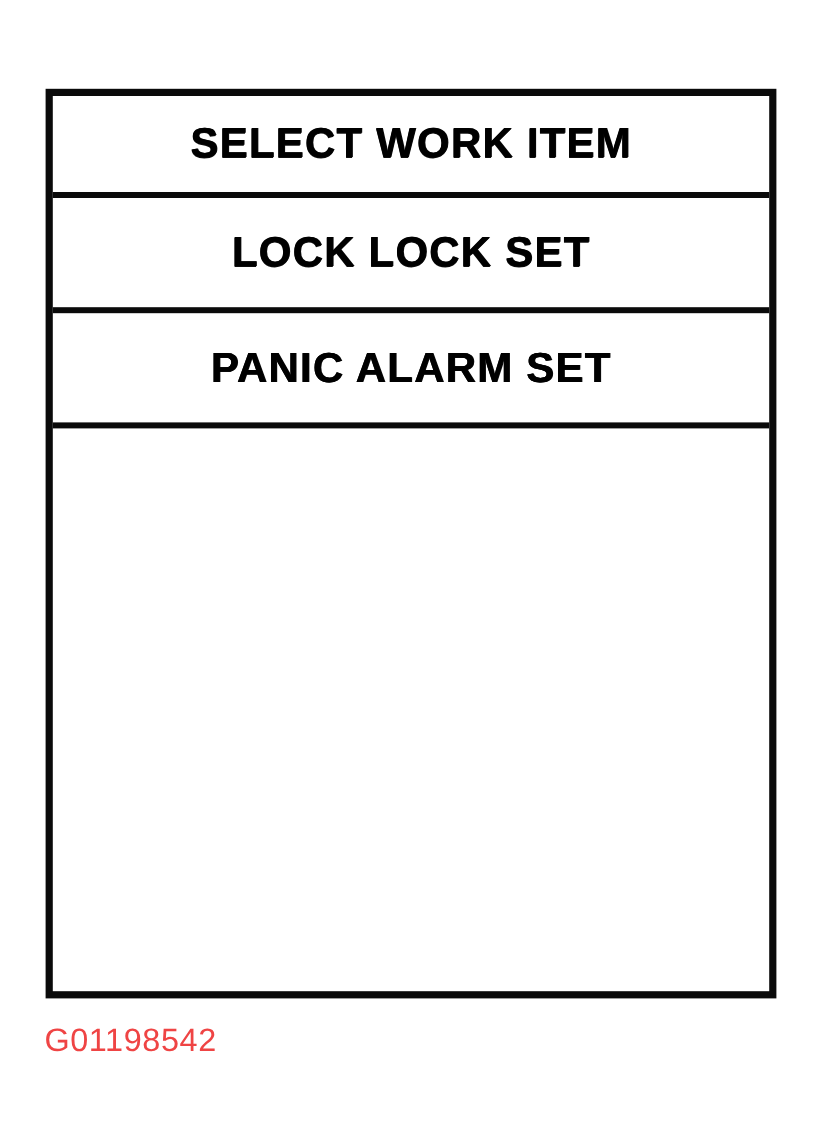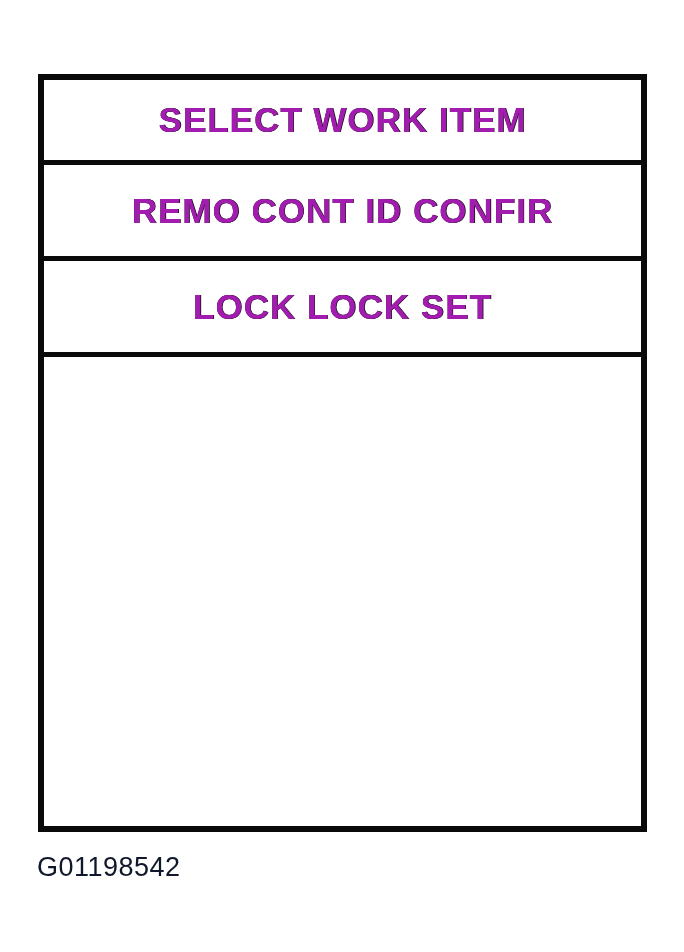--- a/index.html
+++ b/index.html
@@ -39,56 +39,56 @@
   .row + .row {
     border-top: 5px solid #0a0a0a;
   }
   .row-title   { height: 80px; }
   .row-item    { height: 96px; }
   .row-empty   { flex: 1 1 auto; }
   .label {
     font-size: 35px;
     font-weight: 700;
     letter-spacing: 1px;
-    color: #a21caf;
+    color: #000000;
     white-space: nowrap;
     
     text-shadow: 0.6px 0 0 #0d0d0d, 0 0.4px 0 #0d0d0d;
   }
   .figure-caption {
     position: absolute;
     left: 37px;
     top: 852px;
     font-size: 27px;
     font-weight: 400;
     letter-spacing: 0.5px;
-    color: #0f172a;
+    color: #ef4444;
   }
 </style>
 </head>
 <body>
 
 <div class="stage">
 
   <div class="menu-box">
 
     <div class="row row-title">
       <span class="label">SELECT WORK ITEM</span>
     </div>
 
-    <div class="row row-item">
-      <span class="label">REMO CONT ID CONFIR</span>
-    </div>
 
 
 
     <div class="row row-item">
       <span class="label">LOCK LOCK SET</span>
     </div>
 
+    <div class="row row-item">
+      <span class="label">PANIC ALARM SET</span>
+    </div>
 
 
     <div class="row row-empty">
       <span class="label"></span>
     </div>
 
   </div>
 
   <div class="figure-caption">G01198542</div>
 

